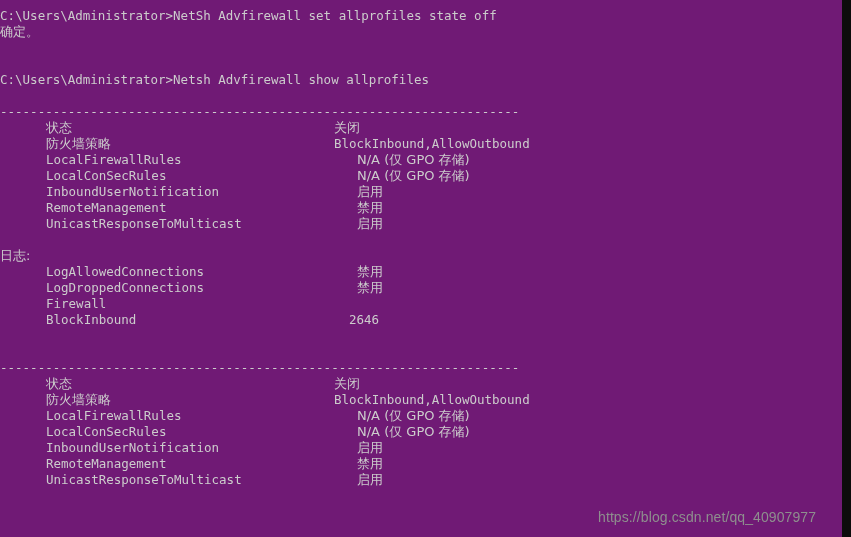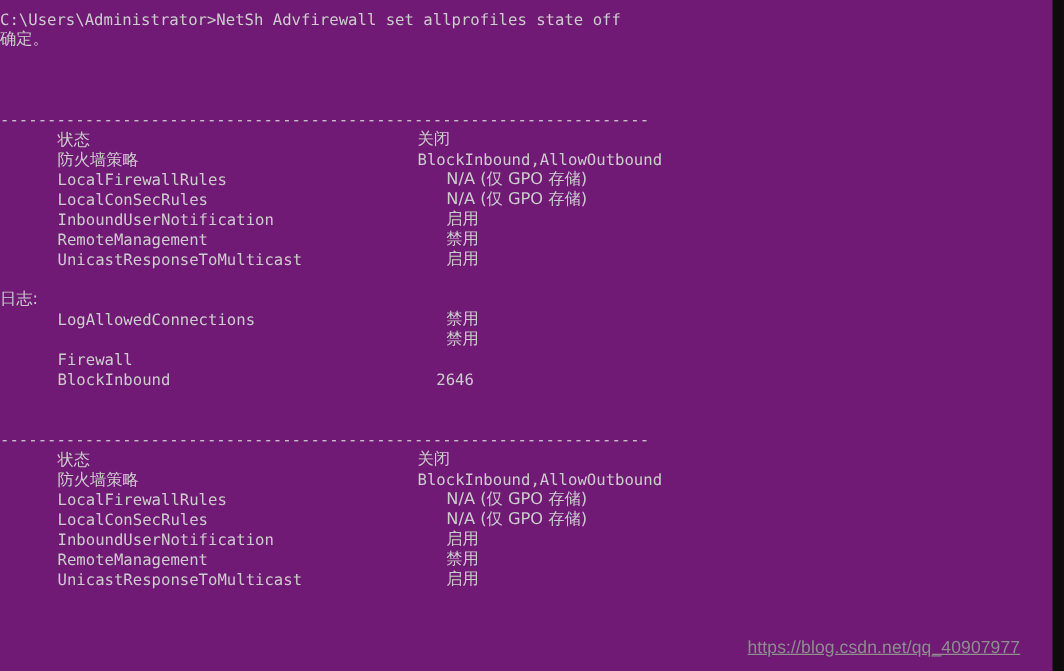--- a/index.html
+++ b/index.html
@@ -68,55 +68,55 @@
   }
   .watermark {
     position: absolute;
     left: 598px;
     top: 509px;
     font-family: "Liberation Sans", "DejaVu Sans", sans-serif;
     font-size: 14px;
     color: #8e8e8e;
     white-space: pre;
     letter-spacing: 0.1px;
-    text-decoration: underline;
   }
 </style>
 </head>
 <body>
 
 <div id="console">
   <div class="screen">
 
     <div class="line"><span>C:\Users\Administrator&gt;</span><span>NetSh Advfirewall set allprofiles state off</span></div>
 
     <div class="line cjk-text">确定。</div>
 
     <div class="line blank"> </div>
     <div class="line blank"> </div>
 
+    <div class="line"><span>C:\Users\Administrator&gt;</span><span>Netsh Advfirewall show allprofiles</span></div>
 
     <div class="line blank"> </div>
 
     <div class="sep">---------------------------------------------------------------------</div>
 
     <div class="row"><span class="key cjk-text">状态</span><span class="val wide cjk-text">关闭</span></div>
     <div class="row"><span class="key cjk-text">防火墙策略</span><span class="val wide">BlockInbound,AllowOutbound</span></div>
     <div class="row"><span class="key">LocalFirewallRules</span><span class="val cjk cjk-text">N/A (仅 GPO 存储)</span></div>
     <div class="row"><span class="key">LocalConSecRules</span><span class="val cjk cjk-text">N/A (仅 GPO 存储)</span></div>
     <div class="row"><span class="key">InboundUserNotification</span><span class="val cjk cjk-text">启用</span></div>
     <div class="row"><span class="key">RemoteManagement</span><span class="val cjk cjk-text">禁用</span></div>
     <div class="row"><span class="key">UnicastResponseToMulticast</span><span class="val cjk cjk-text">启用</span></div>
 
     <div class="line blank"> </div>
 
     <div class="line cjk-text">日志:</div>
 
     <div class="row"><span class="key">LogAllowedConnections</span><span class="val cjk cjk-text">禁用</span></div>
-    <div class="row"><span class="val cjk cjk-text">禁用</span></div>
+    <div class="row"><span class="key">LogDroppedConnections</span><span class="val cjk cjk-text">禁用</span></div>
     <div class="row"><span class="key">Firewall</span></div>
     <div class="row"><span class="key">BlockInbound</span><span class="val">2646</span></div>
 
     <div class="line blank"> </div>
     <div class="line blank"> </div>
 
     <div class="sep">---------------------------------------------------------------------</div>
 
     <div class="row"><span class="key cjk-text">状态</span><span class="val wide cjk-text">关闭</span></div>
     <div class="row"><span class="key cjk-text">防火墙策略</span><span class="val wide">BlockInbound,AllowOutbound</span></div>

